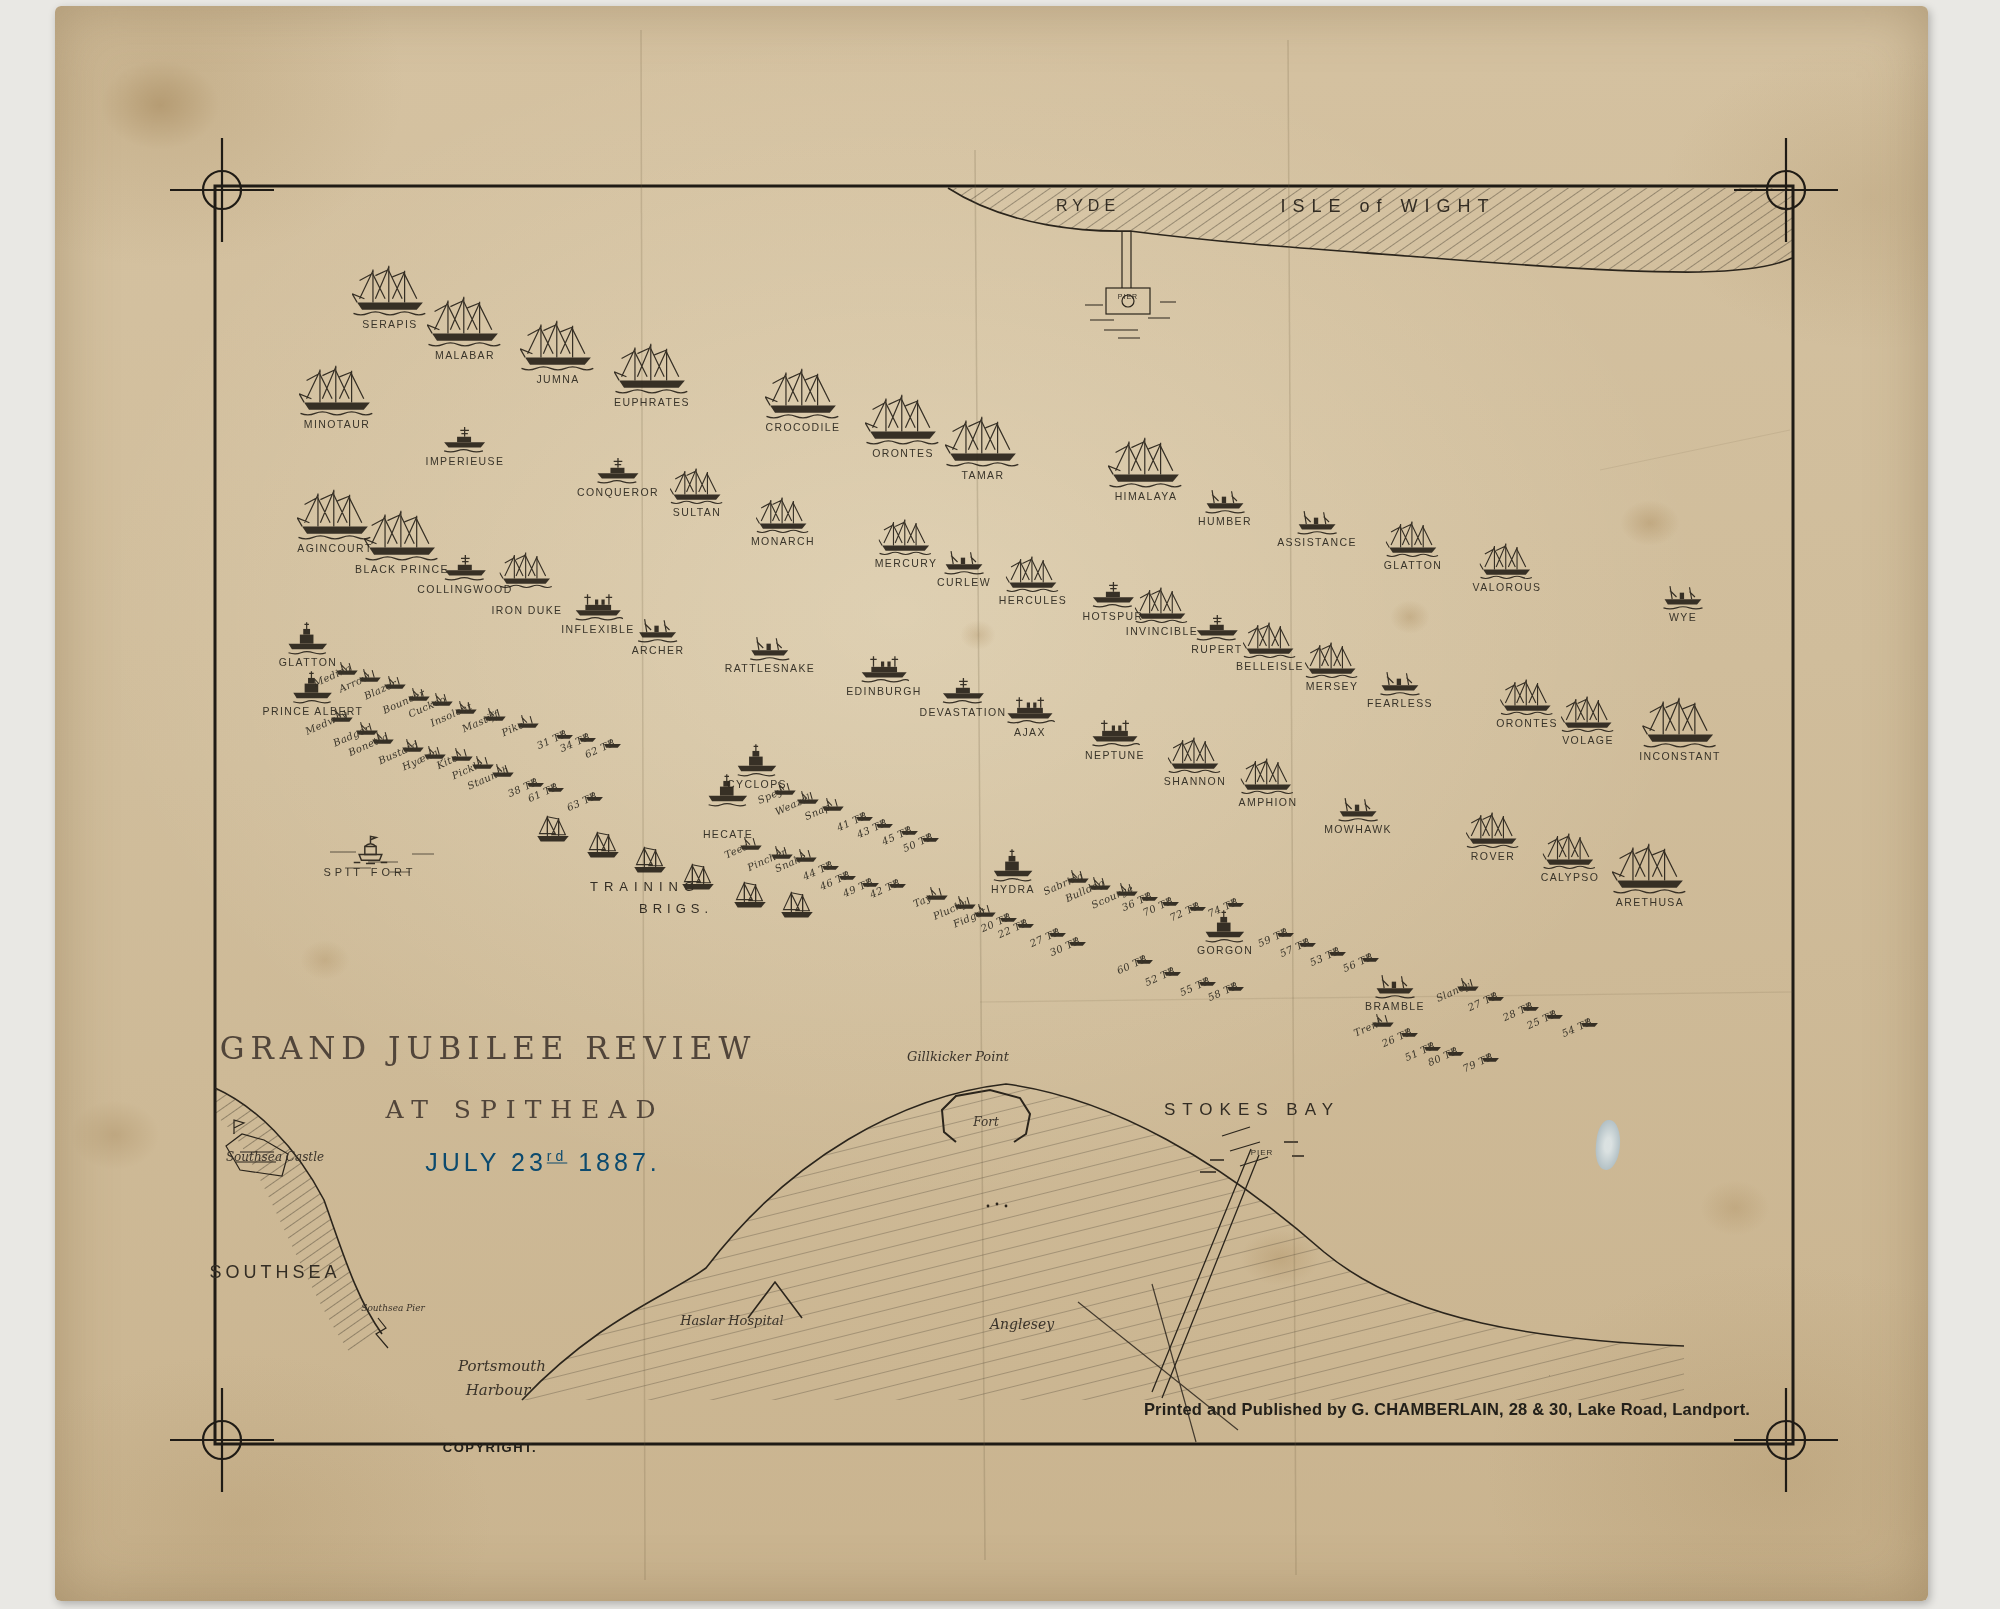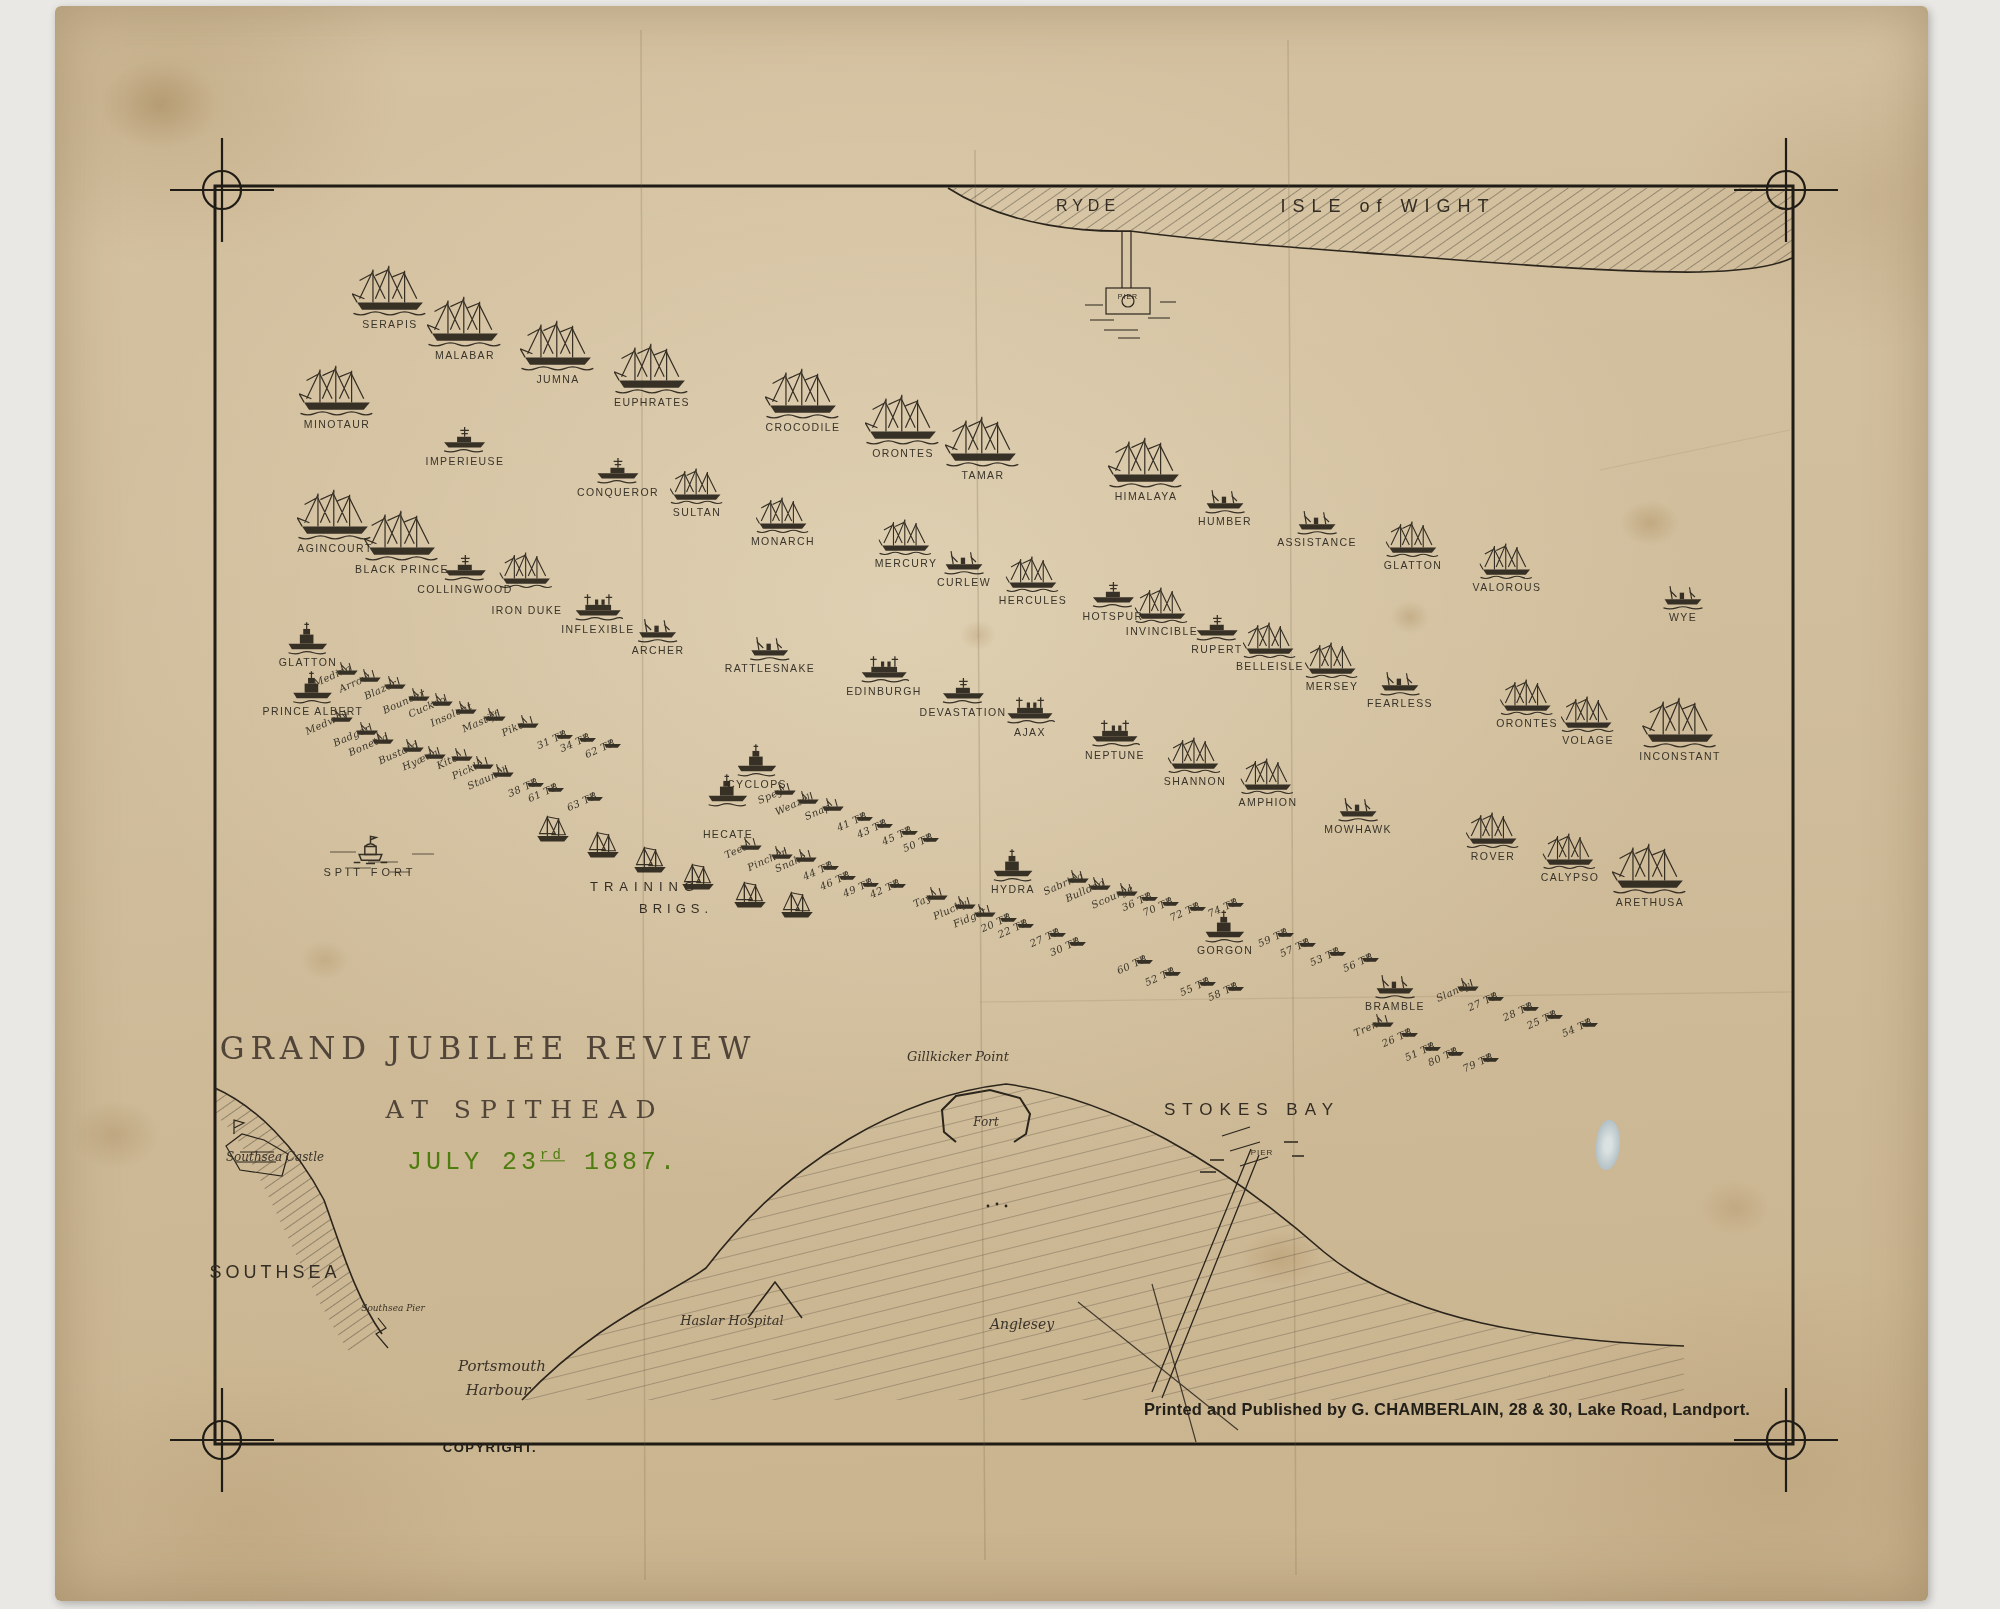--- a/index.html
+++ b/index.html
@@ -27,21 +27,21 @@
              transform:rotate(-24deg);margin-top:-2px;}
   .ship.s-script .icn{margin-left:30px;margin-bottom:-5px;}
   .ship.s-tb .icn{margin-left:26px;margin-bottom:-4px;}
   .icn svg{display:block;}
   
   .glabel{position:absolute;transform:translate(-50%,-50%);white-space:nowrap;color:#332d24;pointer-events:none;}
   .caps{font-family:"Liberation Sans",sans-serif;}
   .script{font-family:"DejaVu Serif",serif;font-style:italic;color:#3a332a;}
   .title1{font-family:"DejaVu Serif",serif;font-size:31px;letter-spacing:6px;color:#51453a;}
   .title2{font-family:"DejaVu Serif",serif;font-size:25px;letter-spacing:9px;color:#51453a;}
-  .title3{font-family:Liberation Mono, monospace;font-size:25px;letter-spacing:4px;color:#4d7c0f;}
+  .title3{font-family:Liberation Sans, sans-serif;font-size:25px;letter-spacing:4px;color:#0c4a6e;}
   .title3 sup{font-size:14px;text-decoration:underline;}
   .publine{font-weight:bold;font-size:16.5px;letter-spacing:.2px;color:#23201a;}
   .cpy{font-weight:bold;font-size:13px;letter-spacing:1.5px;color:#23201a;}
   #blue-patch{position:absolute;left:1596px;top:1120px;width:24px;height:50px;border-radius:45% 55% 50% 50%;
     background:radial-gradient(#dce6ea 20%,#a9bcc6 80%);transform:rotate(6deg);opacity:.9;}
 </style>
 </head>
 <body>
 
 <div id="canvas">

